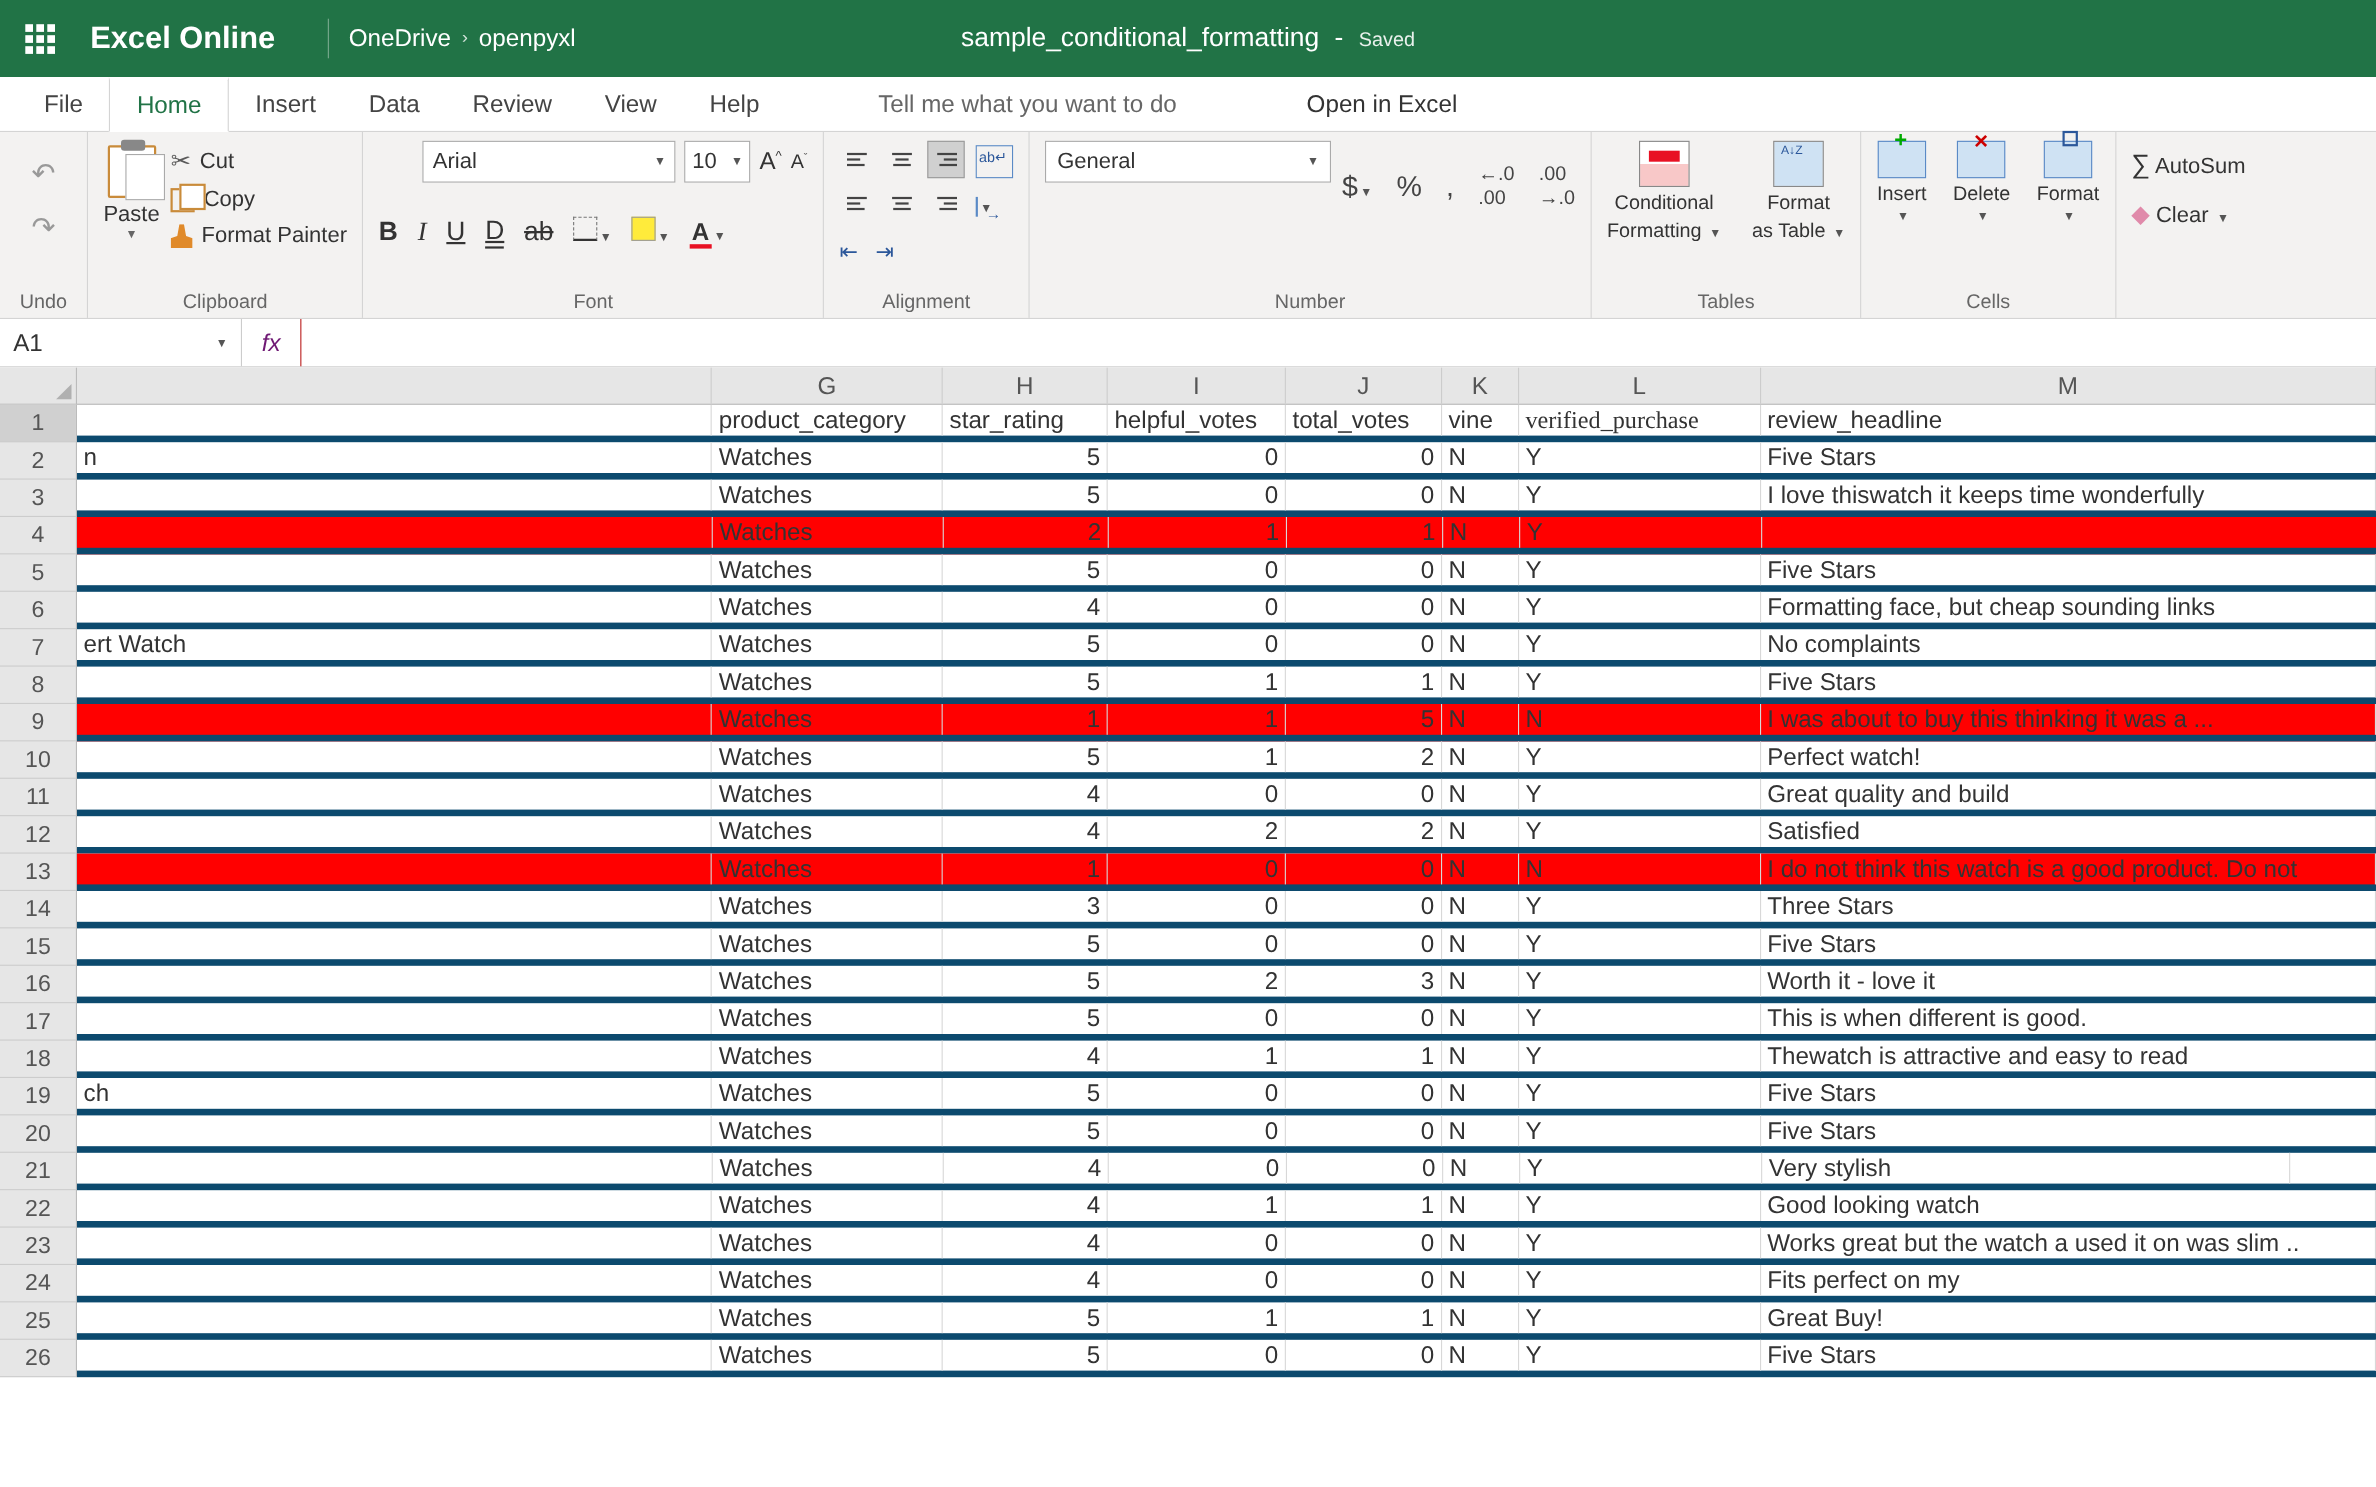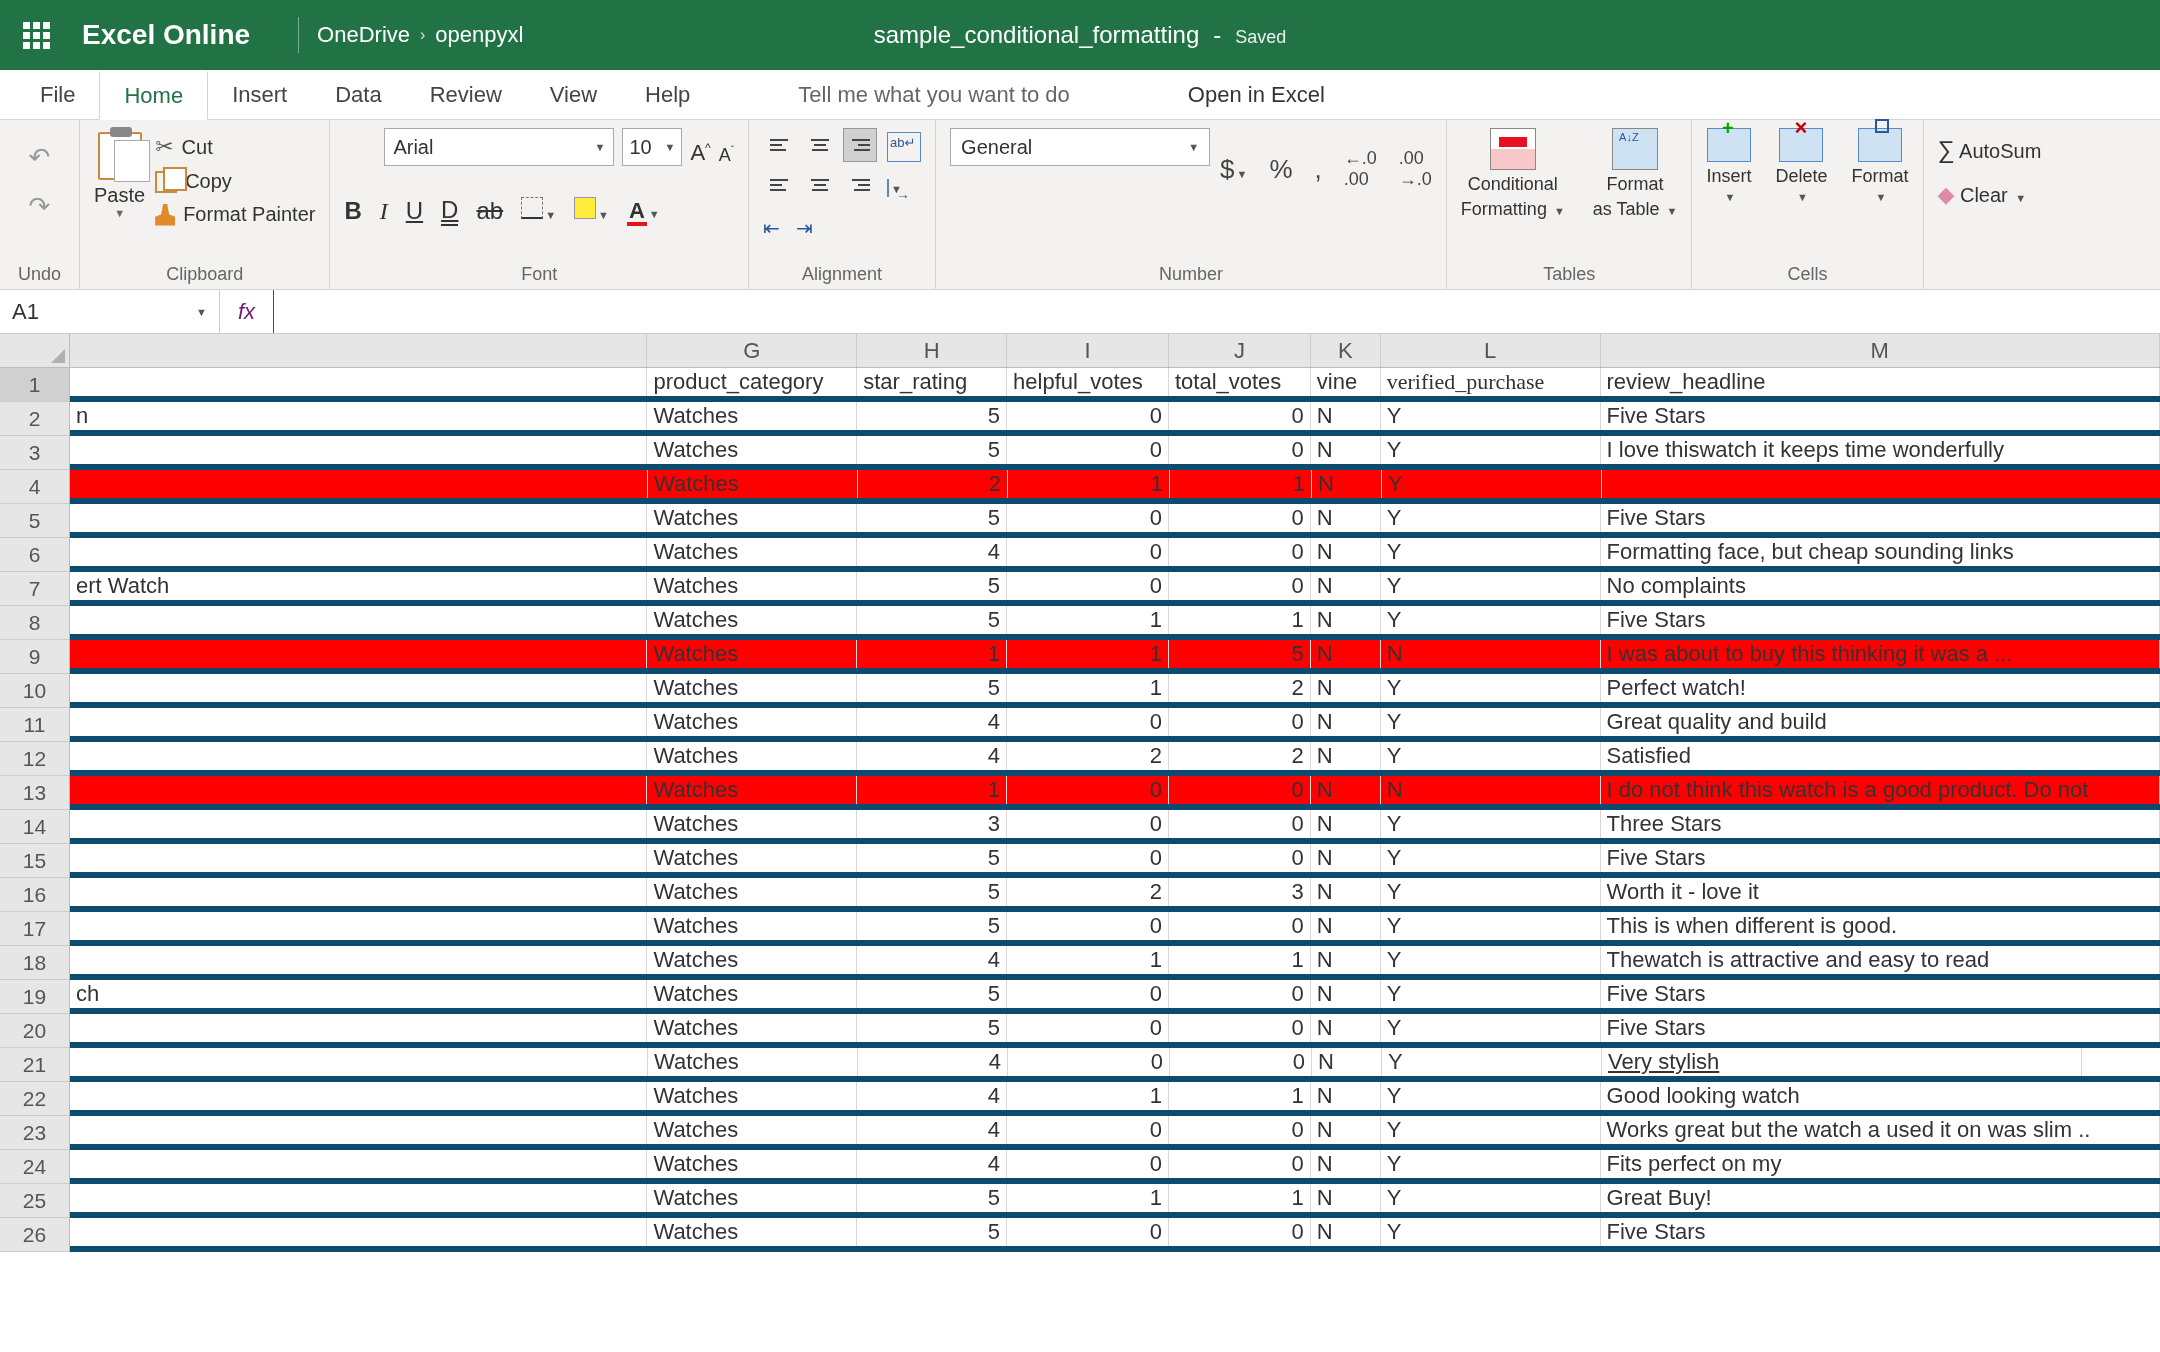--- a/index.html
+++ b/index.html
@@ -39,21 +39,21 @@
   .paste-label { font-size: 20px; margin-top: 4px; }
   .paste-caret { font-size: 11px; color:#666; }
   
   .clip-actions { display: flex; flex-direction: column; gap: 10px; font-size: 20px; padding-top: 6px; }
   .clip-actions div { display:flex; align-items:center; gap:8px; }
   .scissors { color:#5a5a5a; font-size:22px; }
   .copy-icon { display:inline-block; width:22px; height:22px; border:2px solid #c98b3a; position:relative; }
   .copy-icon::after { content:""; position:absolute; top:-6px; left:6px; width:20px; height:20px; border:2px solid #c98b3a; background:#fff; }
   .brush-icon { display:inline-block; width:20px; height:22px; background: linear-gradient(#e08a2a,#e08a2a); clip-path: polygon(40% 0,60% 0,70% 50%,100% 60%,100% 100%,0 100%,0 60%,30% 50%); }
 
-  .font-group .row1 { display:flex; gap:8px; align-items:flex-end;padding-left:40px; }
+  .font-group .row1 { display:flex; gap:8px; align-items:center;padding-left:40px; }
   .font-select { width: 230px; height: 38px; border:1px solid #aaa; background:#fff; padding:0 8px; font-size:20px; display:flex; align-items:center; justify-content:space-between; }
   .size-select { width: 60px; height:38px; border:1px solid #aaa; background:#fff; padding:0 6px; font-size:20px; display:flex; align-items:center; justify-content:space-between; }
   .font-grow { font-size: 22px; }
   .font-shrink { font-size: 18px; }
   .font-group .row2 { display:flex; gap:18px; align-items:center; margin-top: 20px; font-size: 24px; }
   .bold { font-weight:bold; }
   .italic { font-style:italic; font-family: serif; }
   .underline { text-decoration: underline; }
   .dunderline { text-decoration: underline; border-bottom: 2px solid #333; }
   .strike { text-decoration: line-through; }
@@ -591,21 +591,21 @@
         <div class="cell cM" style="width: 560px;">Five Stars</div>
       </div>
       <div class="row">
         <div class="cell cF" style="width: 578px;"></div>
         <div class="cell cG" style="width: 210px;">Watches</div>
         <div class="cell cH r" style="width: 150px;">4</div>
         <div class="cell cI r" style="width: 162px;">0</div>
         <div class="cell cJ r" style="width: 142px;">0</div>
         <div class="cell cK" style="width: 70px;">N</div>
         <div class="cell cL" style="width: 220px;">Y</div>
-        <div class="cell cM" style="width: 480px; text-decoration: underline;">Very stylish</div>
+        <div class="cell cM" style="width: 480px;">Very stylish</div>
       </div>
       <div class="row">
         <div class="cell cF" style="width: 578px;"></div>
         <div class="cell cG" style="width: 210px;">Watches</div>
         <div class="cell cH r" style="width: 150px;">4</div>
         <div class="cell cI r" style="width: 162px;">1</div>
         <div class="cell cJ r" style="width: 142px;">1</div>
         <div class="cell cK" style="width: 70px;">N</div>
         <div class="cell cL" style="width: 220px;">Y</div>
         <div class="cell cM" style="width: 560px;">Good looking watch</div>

